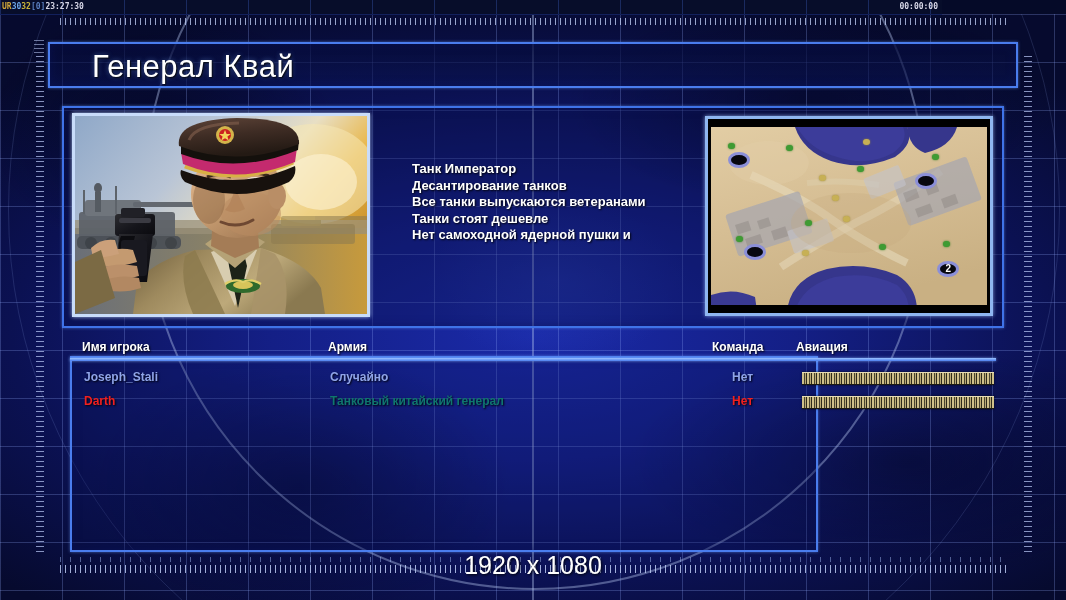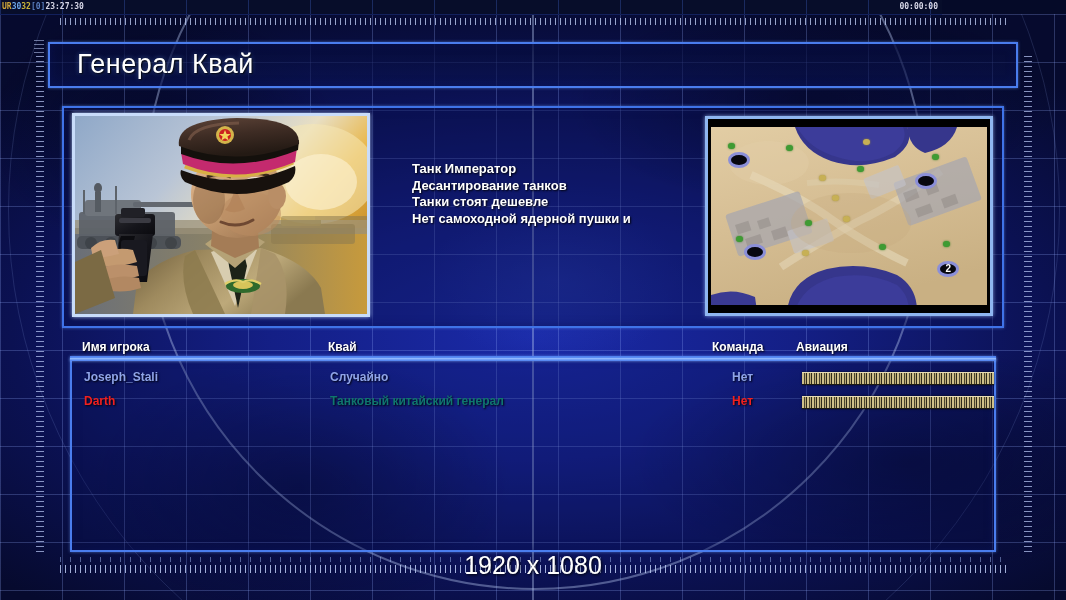--- a/index.html
+++ b/index.html
@@ -148,36 +148,36 @@
   }
 
   #title-panel {
     left: 48px; top: 42px;
     width: 970px; height: 46px;
     border: 2px solid #4a7dee;
     background: linear-gradient(to bottom, rgba(6,12,58,.72), rgba(10,20,84,.55));
   }
   #title-text {
     position: absolute;
-    left: 27px; top: 5px;
-    font-size: 27px;
+    left: 42px; top: 5px;
+    font-size: 31px;
     color: #ffffff;
     letter-spacing: .5px;
     text-shadow: 1px 1px 2px rgba(0,0,0,.95), 0 0 5px rgba(120,170,255,.45);
     white-space: nowrap;
   }
 
   #info-panel {
     left: 62px; top: 106px;
     width: 942px; height: 222px;
   }
 
   #roster-panel {
     left: 70px; top: 356px;
-    width: 926px; height: 196px;
+    width: 748px; height: 196px;
     border: 2px solid #4a7dee;
     background: rgba(10,18,78,.24);
   }
 
   
   #portrait-frame {
     position: absolute;
     left: 72px; top: 113px;
     width: 298px; height: 204px;
     z-index: 12;
@@ -498,20 +498,21 @@
         <path d="M0 146 L26 134 L40 182 L0 198 Z" fill="#7b6a44"></path>
 
         <rect x="0" y="0" width="292" height="198" fill="none"></rect>
       </svg>
     </div>
   </div>
 
   <div id="abilities">
     <div class="ab-line">Танк Император</div>
     <div class="ab-line">Десантирование танков</div>
+    <div class="ab-line">Все танки выпускаются ветеранами</div>
     <div class="ab-line">Танки стоят дешевле</div>
     <div class="ab-line">Нет самоходной ядерной пушки и</div>
   </div>
 
   <div id="minimap-frame">
     <div id="minimap">
       <svg width="282" height="184" viewBox="0 0 282 184" preserveAspectRatio="none" style="position:absolute;left:0;top:0;">
         <defs>
           <linearGradient id="sandG" x1="0" y1="0" x2="0.4" y2="1">
             <stop offset="0%" stop-color="#e2cda4"></stop>
@@ -575,21 +576,21 @@
         <div class="mm-res gold" style="left: 55%; top: 7%;"></div>
         <div class="mm-start" style="left: 6%; top: 14%;"></div>
         <div class="mm-start" style="left: 74%; top: 26%;"></div>
         <div class="mm-start" style="left: 12%; top: 66%;"></div>
         <div class="mm-start" style="left: 82%; top: 75%;">2</div>
       </div>
   </div>
 
   <div id="roster-header">
     <div class="col-head" style="left:12px;text-align:right;">Имя игрока</div>
-    <div class="col-head" style="left:258px;">Квай</div>
+    <div class="col-head" style="left:258px;">Армия</div>
     <div class="col-head" style="left:642px;">Команда</div>
     <div class="col-head" style="left:726px;">Авиация</div>
   </div>
   <div id="header-rule"></div>
 
   <div id="roster-panel" class="panel">
 
     <div class="roster-row" style="top:8px;">
       <div class="cell c-name" style="color: rgb(143, 164, 232);">Joseph_Stali</div>
       <div class="cell c-army" style="color: rgb(143, 164, 232);">Случайно</div>

